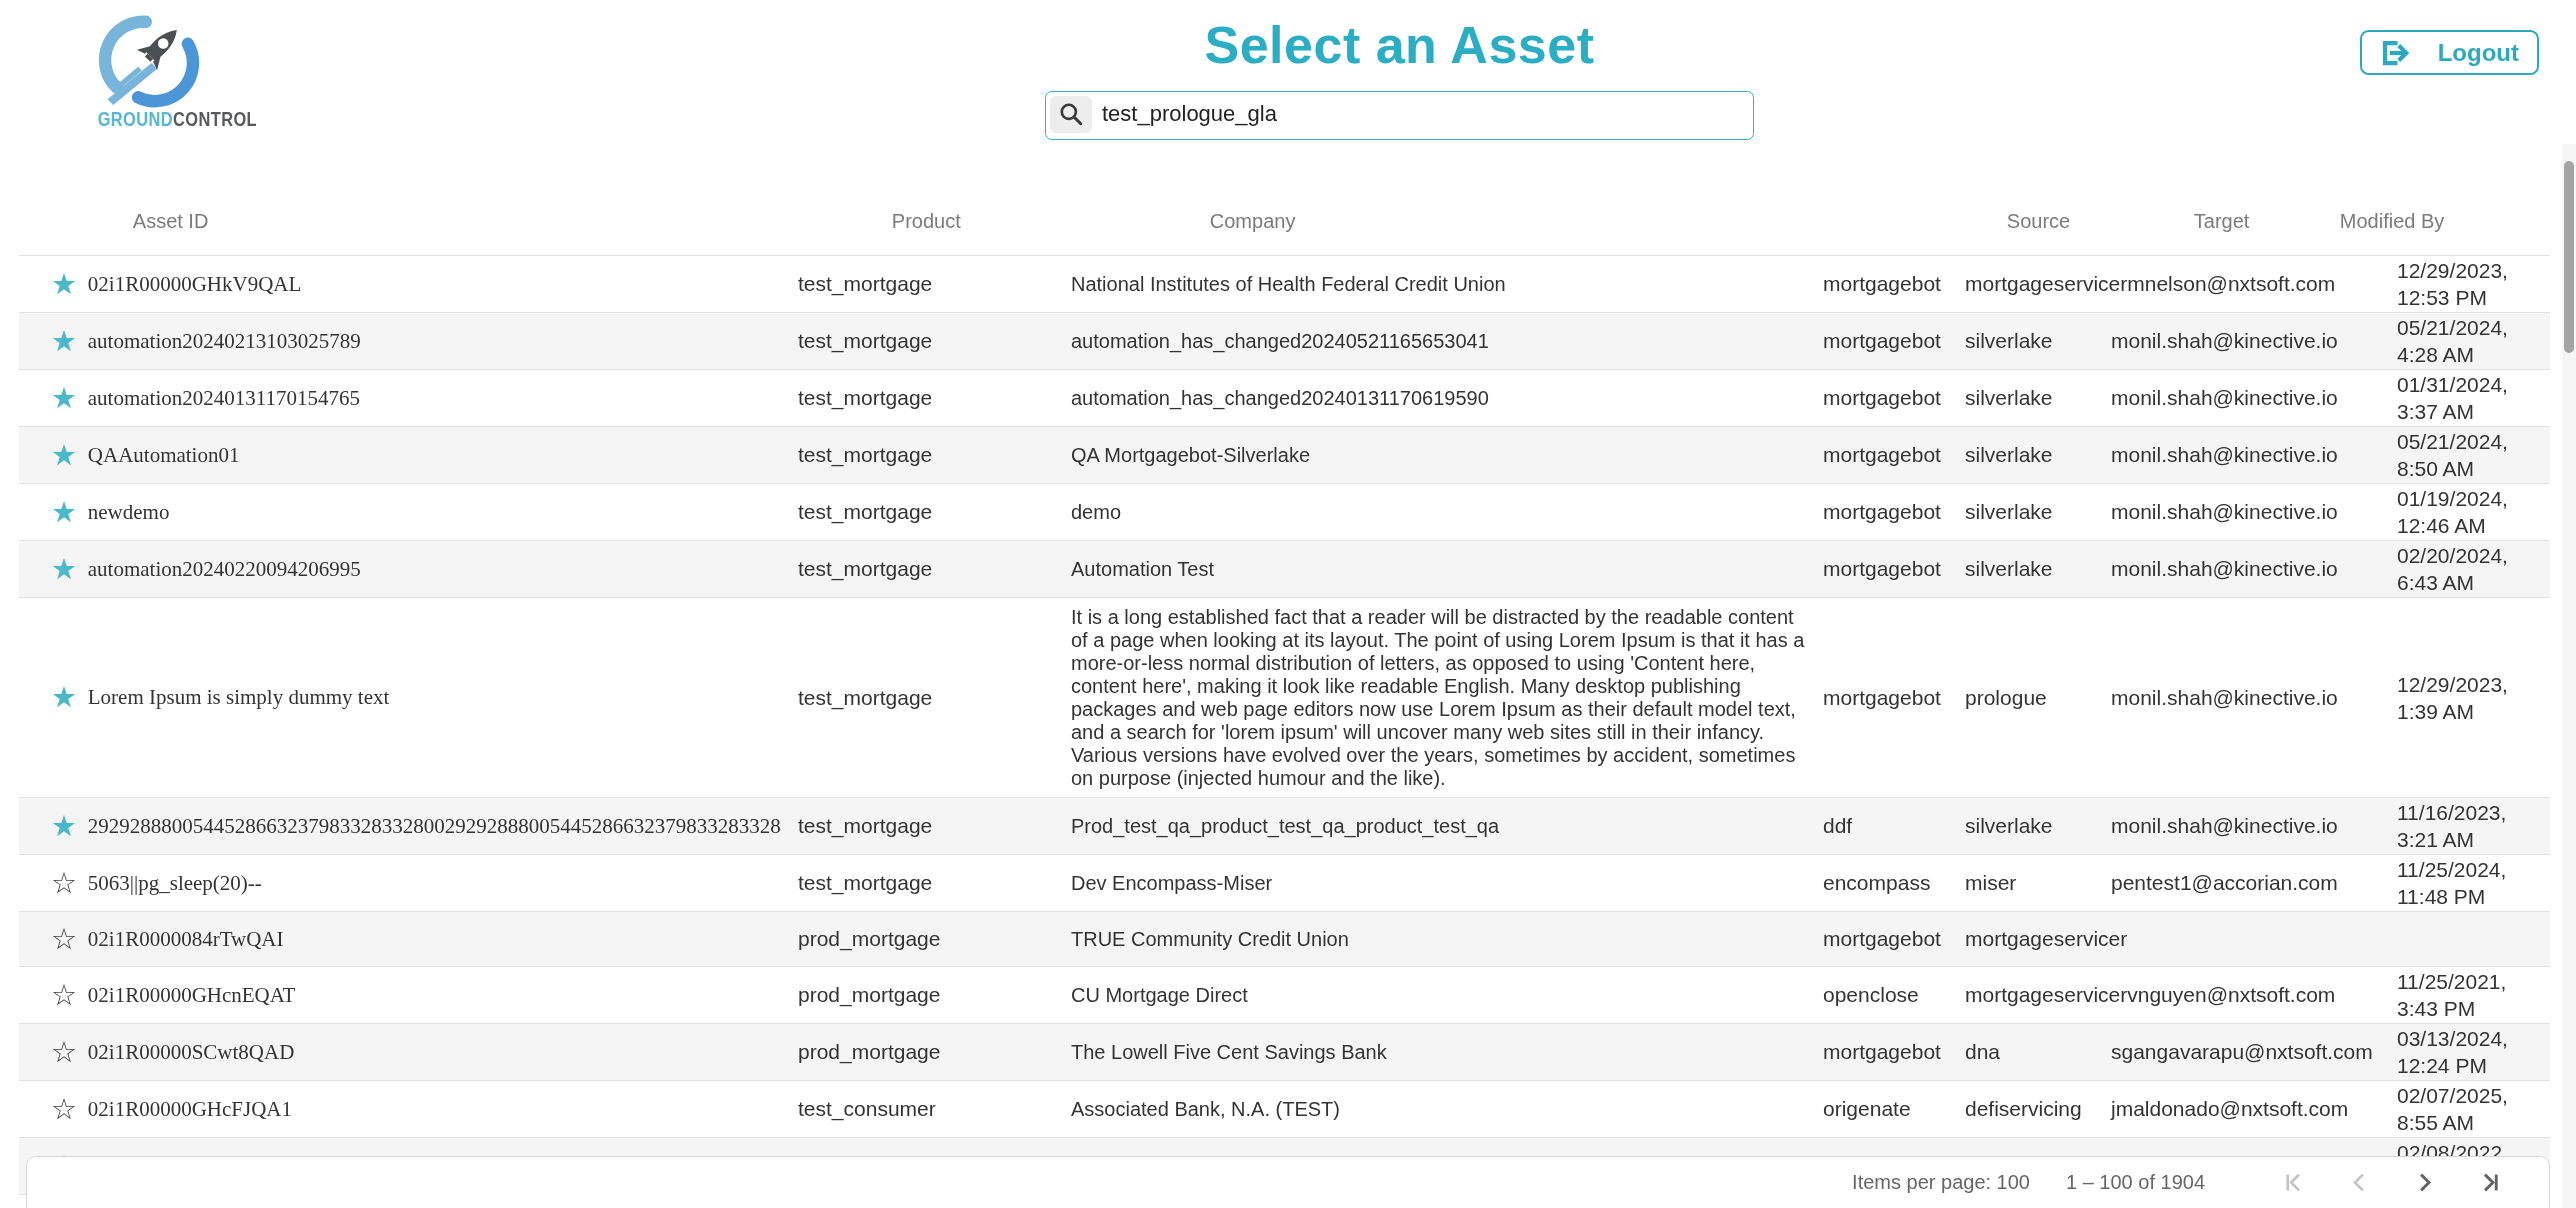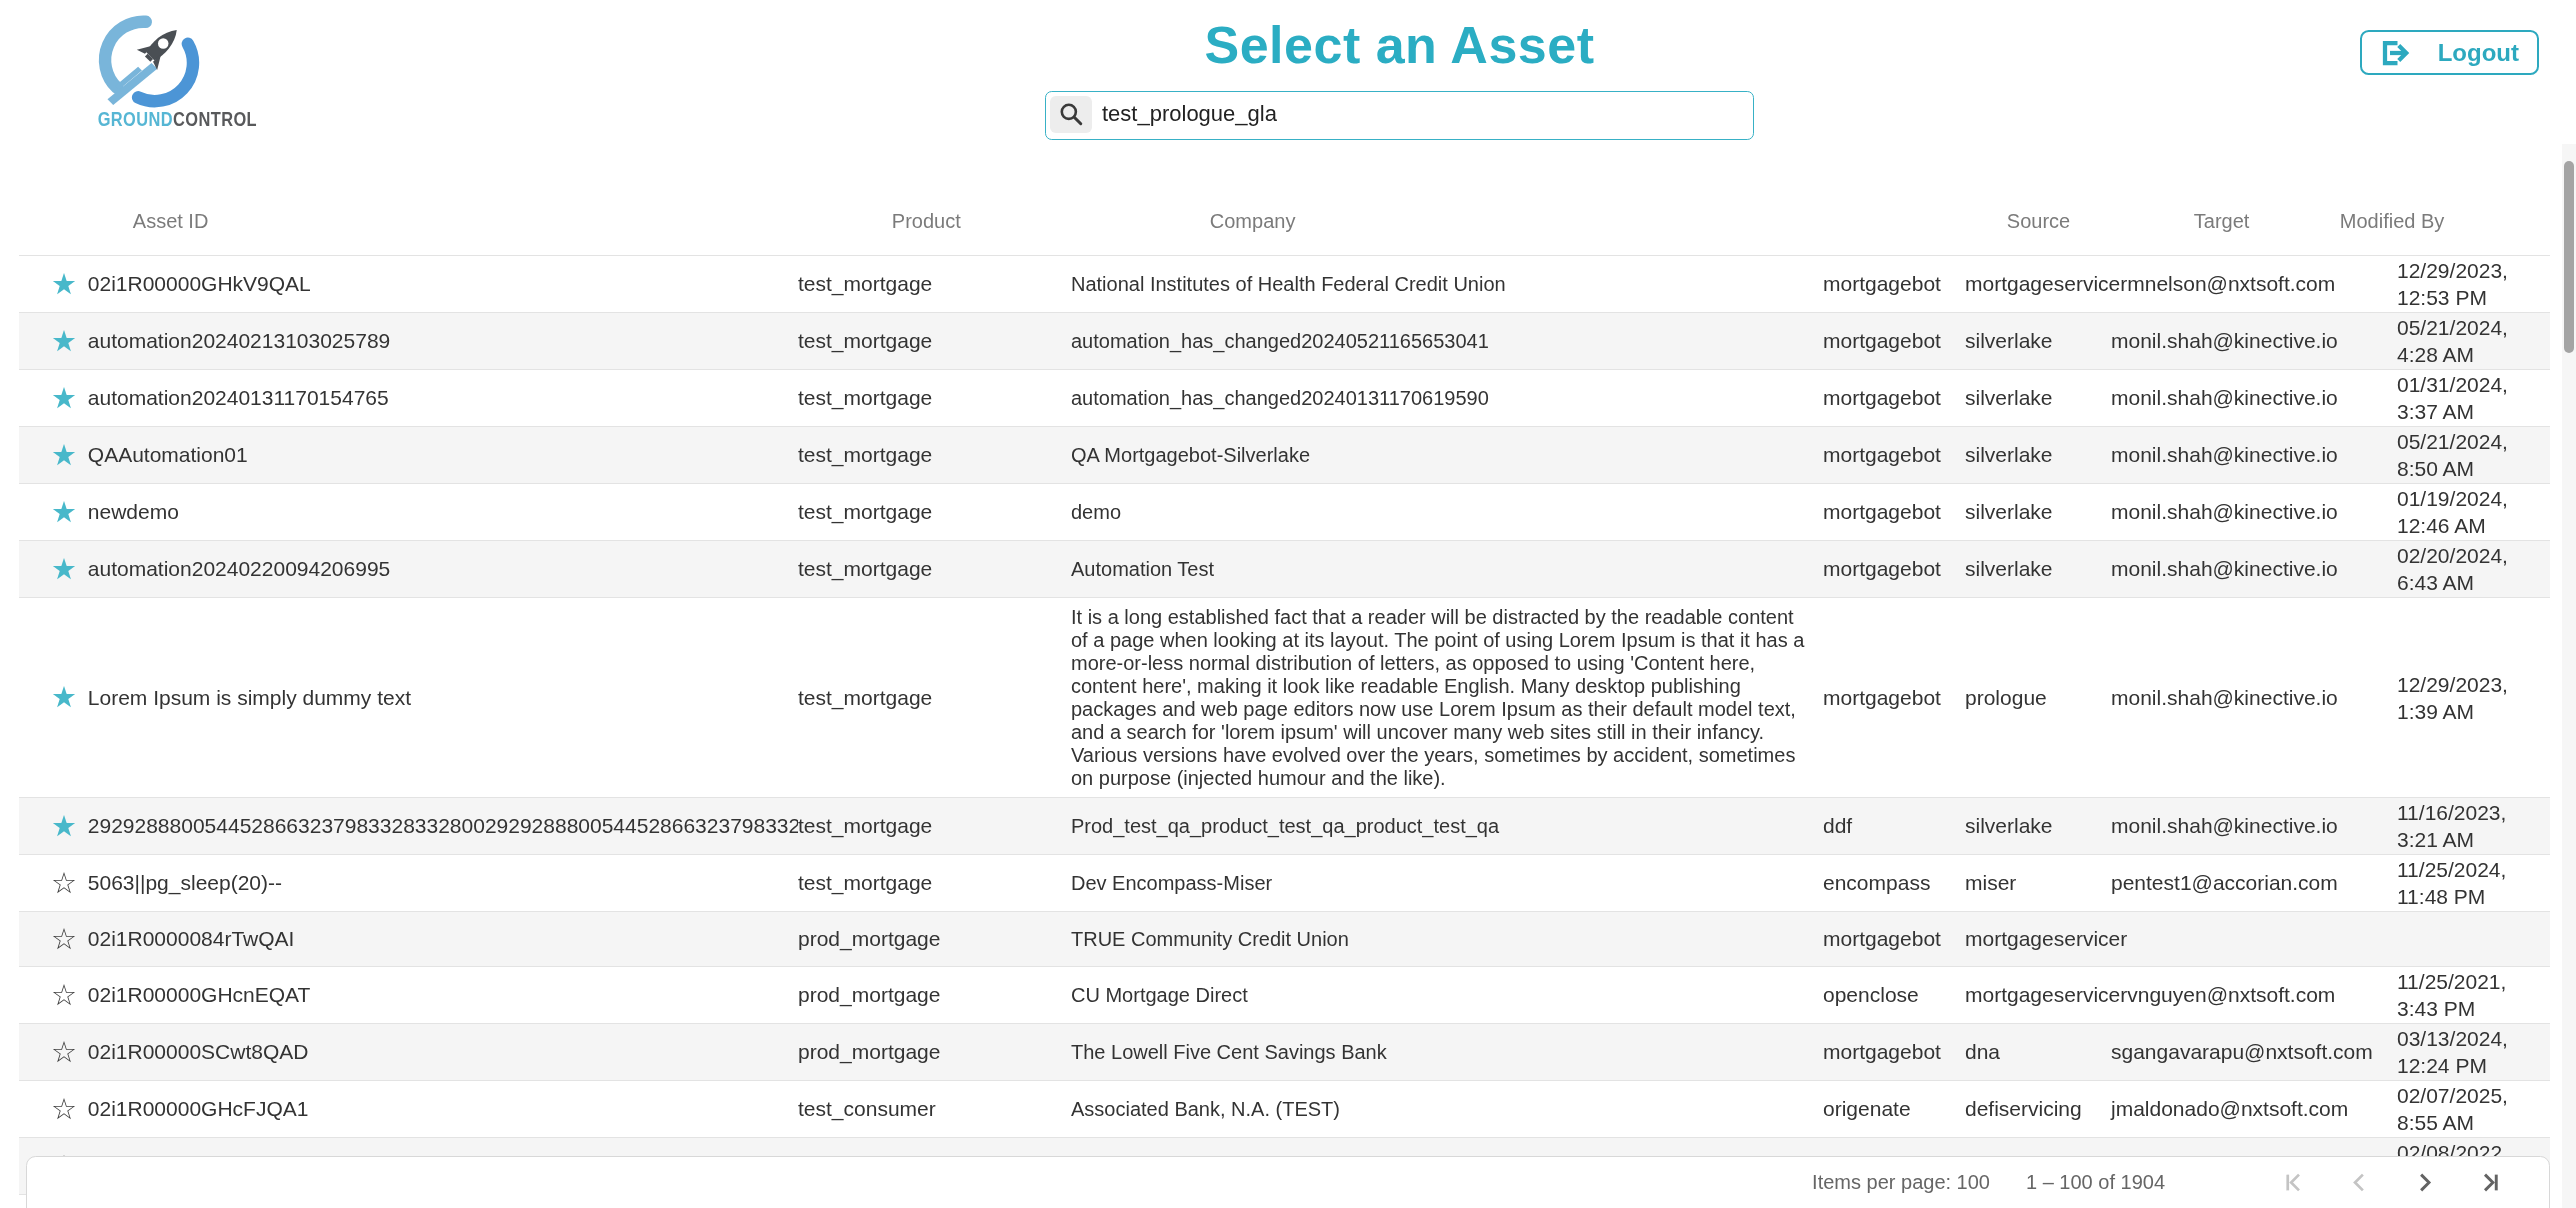--- a/index.html
+++ b/index.html
@@ -36,35 +36,35 @@
   .grid { display:grid; grid-template-columns:65px 714px 273px 752px 142px 432px auto; align-items:center; }
   .thead { height:68px; align-items:center; color:#7b7b7b; font-size:20px;gap:45px; }
   .thead .hcell { padding:0 3.8px; cursor:pointer; }
   .hc-target { display:inline-block; width:146px; }
 
   .row { min-height:55px; border-top:1px solid #e3e3e3; font-size:21px; cursor:pointer; }
   .row:nth-child(even) { background:#f5f5f5; }
 
   .cell-star { padding-left:32px; font-size:29px; line-height:1; color:#3f3f3f; }
   .cell-star.starred { color:#48b8ca; }
-  .cell-asset { padding:0 5.8px 0 3.8px; white-space:nowrap; overflow:hidden; }
+  .cell-asset { padding:0 5.8px 0 3.8px; white-space:nowrap; overflow:hidden;font-family:Liberation Serif, serif; }
   .cell-product { padding-right:7.7px; }
   .cell-company { padding:7.7px 11.5px 7.7px 0; font-size:20px; line-height:23px; }
   .cell-source { padding-right:5.8px; }
   .cell-tm { white-space:nowrap; overflow:hidden; }
   .cell-tm .t { display:inline-block; min-width:146px; }
   .cell-date { font-size:21px; line-height:27px; padding:1px 7.7px 1px 0; max-width:153px; }
 
   
   .paginator { position:absolute; left:26px; right:26px; top:1156px; height:86px;
                background:#fff; border:1.9px solid #d8d8d8; border-radius:9.6px; }
   .pag-inner { display:flex; align-items:center; justify-content:flex-end;
                height:50px; padding-right:38px; color:#666; font-size:20px; }
   .pag-items { margin-right:36px; }
-  .pag-range { margin-right:107px;text-align:center; }
+  .pag-range { margin-right:67px;text-align:center; }
   .pag-nav { display:flex; align-items:center; gap:21px; }
   .pbtn { width:44px; height:44px; border:none; background:transparent; display:flex;
           align-items:center; justify-content:center; cursor:pointer; }
 
   
   .sb-track { position:absolute; right:0; top:144px; bottom:0; width:14.4px; background:#f6f6f6; }
   .sb-thumb { position:absolute; right:1.9px; top:17px; width:10.5px; height:192px;
               background:#a4a4a4; border-radius:5.8px; cursor:grab; }
 </style>
 </head>

